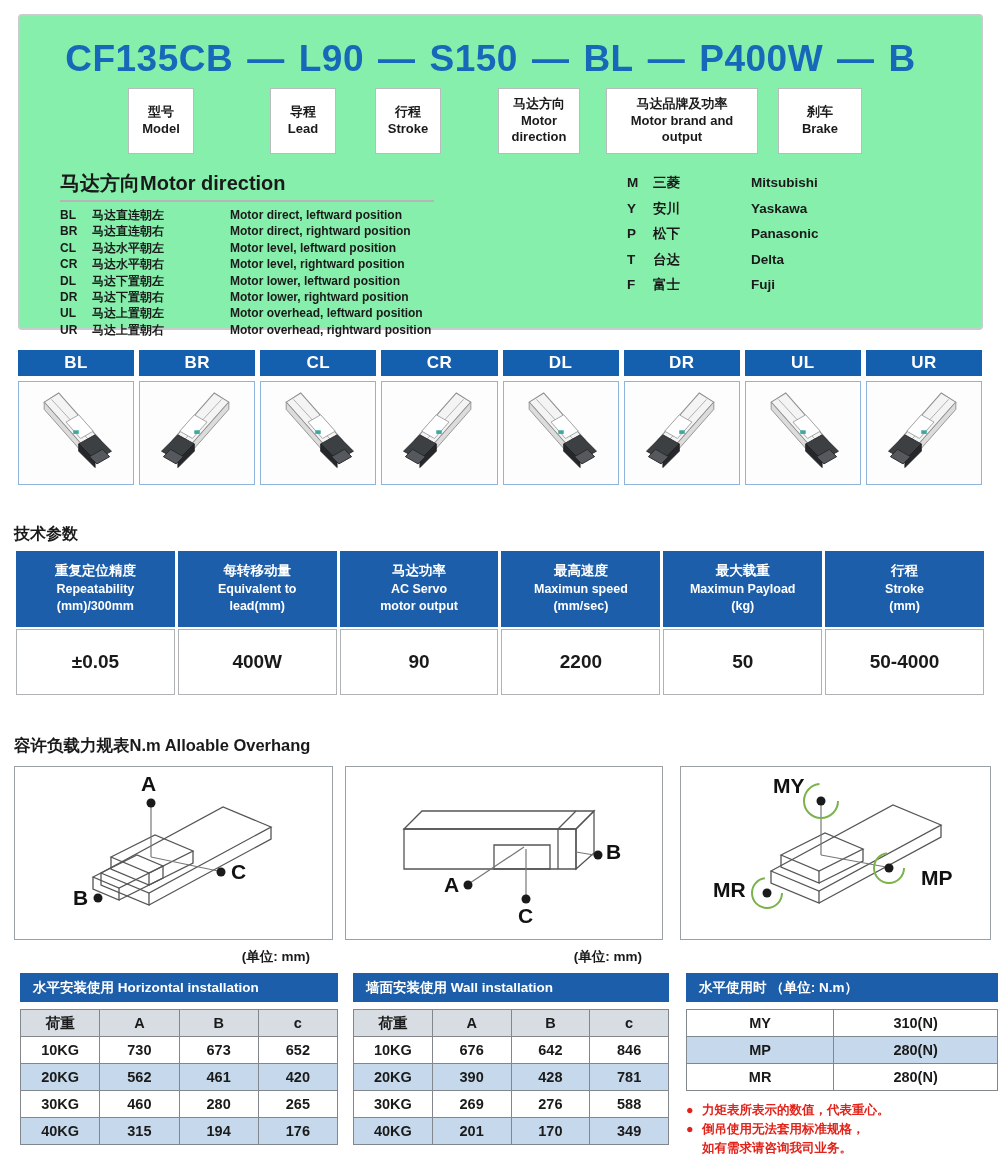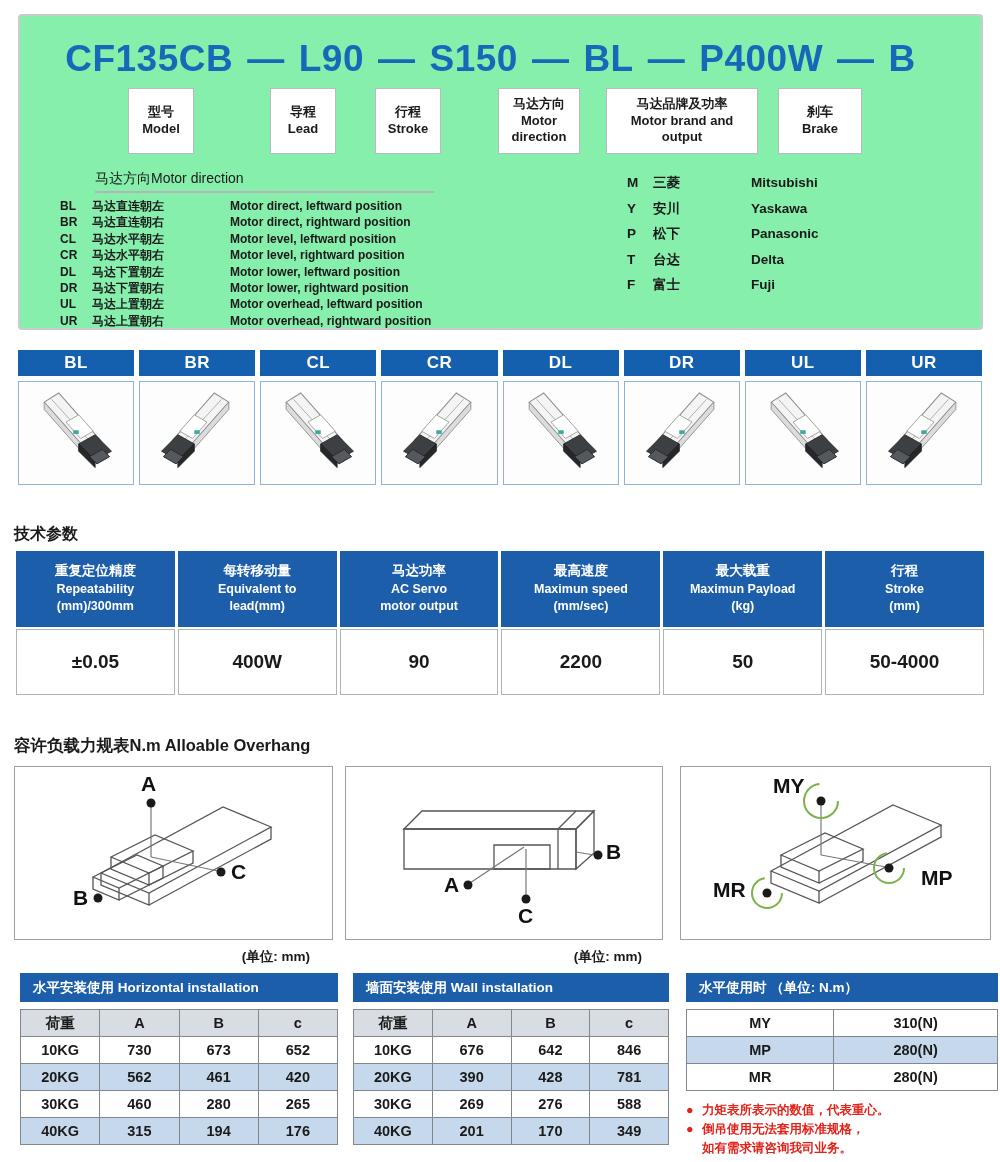--- a/index.html
+++ b/index.html
@@ -14,21 +14,21 @@
   .model-title .seg{margin:0 4px;}
   .model-title .sep{margin:0 10px;font-weight:bold;}
   .mbox{position:absolute;border:1px solid #b9bcbe;display:flex;flex-direction:column;
     justify-content:center;text-align:center;font-size:13px;line-height:1.28;font-weight:600;
     top:72px;height:66px;background:#fff;padding:2px;box-sizing:border-box;}
   .mbox .cn,.mbox .en{display:block;}
   .mb1{left:108px;width:66px;}  .mb2{left:250px;width:66px;} .mb3{left:355px;width:66px;}
   .mb4{left:478px;width:82px;} .mb5{left:586px;width:152px;} .mb6{left:758px;width:84px;}
 
   .sec{position:absolute;top:154px;}
-  .sec-h{font-size:14px;font-weight:normal;padding-bottom:3px;border-bottom:2px solid #b5b5b5;margin-bottom:5px;margin-left:35px;}
+  .sec-h{font-size:20px;font-weight:bold;padding-bottom:3px;border-bottom:2px solid #b5b5b5;margin-bottom:5px;}
   .dir-sec{left:40px;width:374px;}
   .brand-sec{left:607px;width:356px;}
   .dir-row{display:flex;font-size:12px;font-weight:600;line-height:16.4px;}
   .dir-code{width:32px;font-weight:bold;}
   .dir-cn{width:138px;}
   .dir-en{flex:1;}
   .brand-row{display:flex;font-size:13.5px;font-weight:600;line-height:25.5px;}
   .brand-code{width:26px;font-weight:bold;}
   .brand-cn{width:98px;}
   .brand-en{flex:1;}

